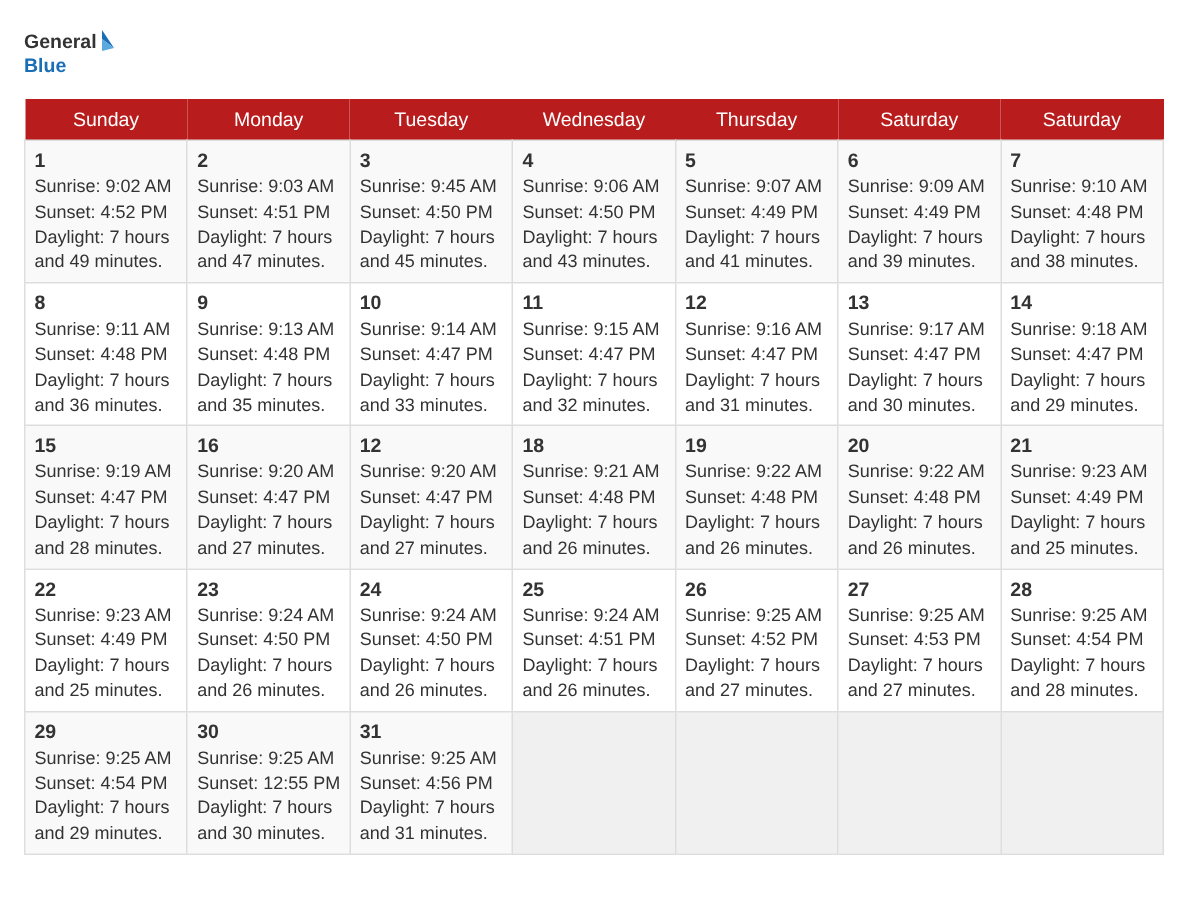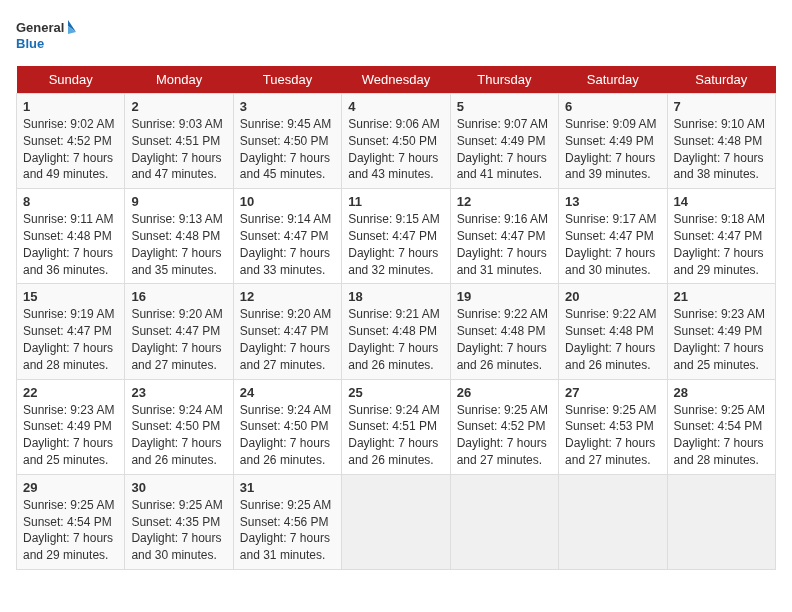--- a/index.html
+++ b/index.html
@@ -342,21 +342,21 @@
           <div class="day-info">
             <span>Sunrise: 9:25 AM</span><br>
             <span>Sunset: 4:54 PM</span><br>
             <span>Daylight: 7 hours and 29 minutes.</span>
           </div>
         </td>
         <td>
           <span class="day-num">30</span>
           <div class="day-info">
             <span>Sunrise: 9:25 AM</span><br>
-            <span>Sunset: 4:35 PM</span><br>
+            <span>Sunset: 12:55 PM</span><br>
             <span>Daylight: 7 hours and 30 minutes.</span>
           </div>
         </td>
         <td>
           <span class="day-num">31</span>
           <div class="day-info">
             <span>Sunrise: 9:25 AM</span><br>
             <span>Sunset: 4:56 PM</span><br>
             <span>Daylight: 7 hours and 31 minutes.</span>
           </div>

